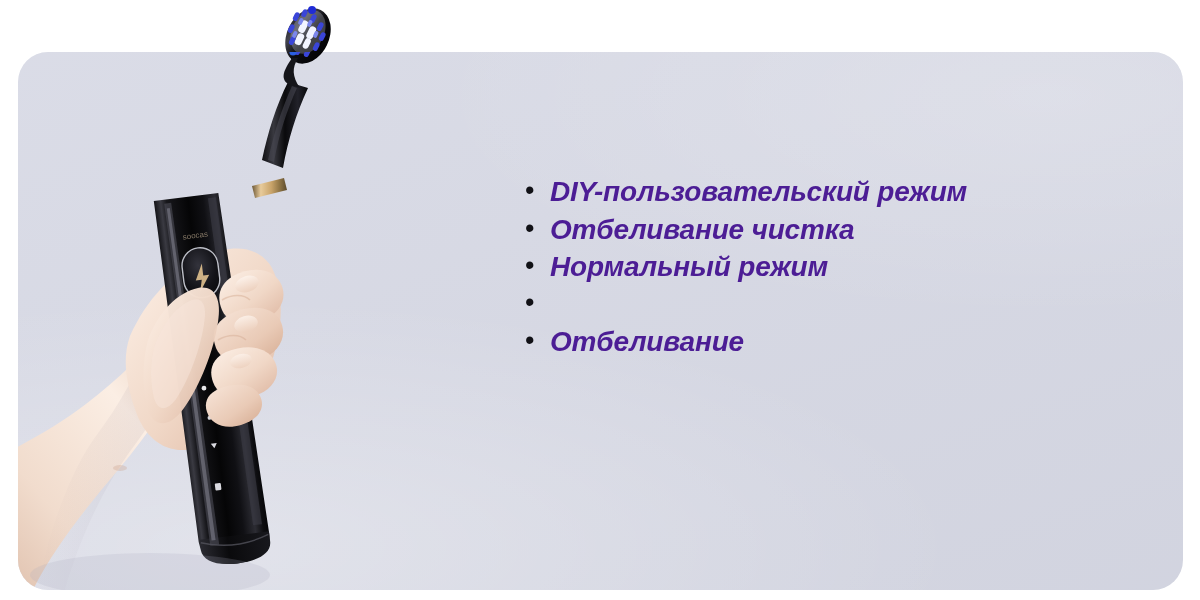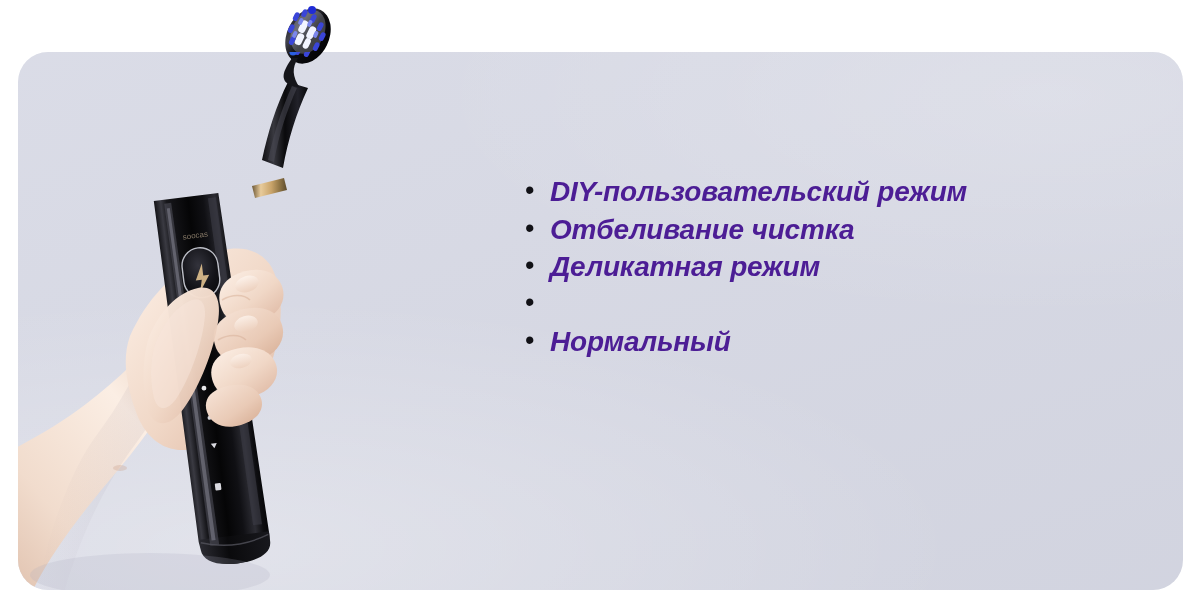--- a/index.html
+++ b/index.html
@@ -321,24 +321,24 @@
     <div class="feat-row">
       <span class="feat-bullet">•</span>
       <span class="feat-text">DIY-пользовательский режим</span>
     </div>
     <div class="feat-row">
       <span class="feat-bullet">•</span>
       <span class="feat-text">Отбеливание чистка</span>
     </div>
     <div class="feat-row">
       <span class="feat-bullet">•</span>
-      <span class="feat-text">Деликатная режим</span>
-    </div>
-    <div class="feat-row">
-      <span class="feat-bullet">•</span>
-    </div>
-    <div class="feat-row">
-      <span class="feat-bullet">•</span>
-      <span class="feat-text">Нормальный</span>
+      <span class="feat-text">Нормальный режим</span>
+    </div>
+    <div class="feat-row">
+      <span class="feat-bullet">•</span>
+    </div>
+    <div class="feat-row">
+      <span class="feat-bullet">•</span>
+      <span class="feat-text">Отбеливание</span>
     </div>
   </div>
 
 </div>
 
 </body></html>

